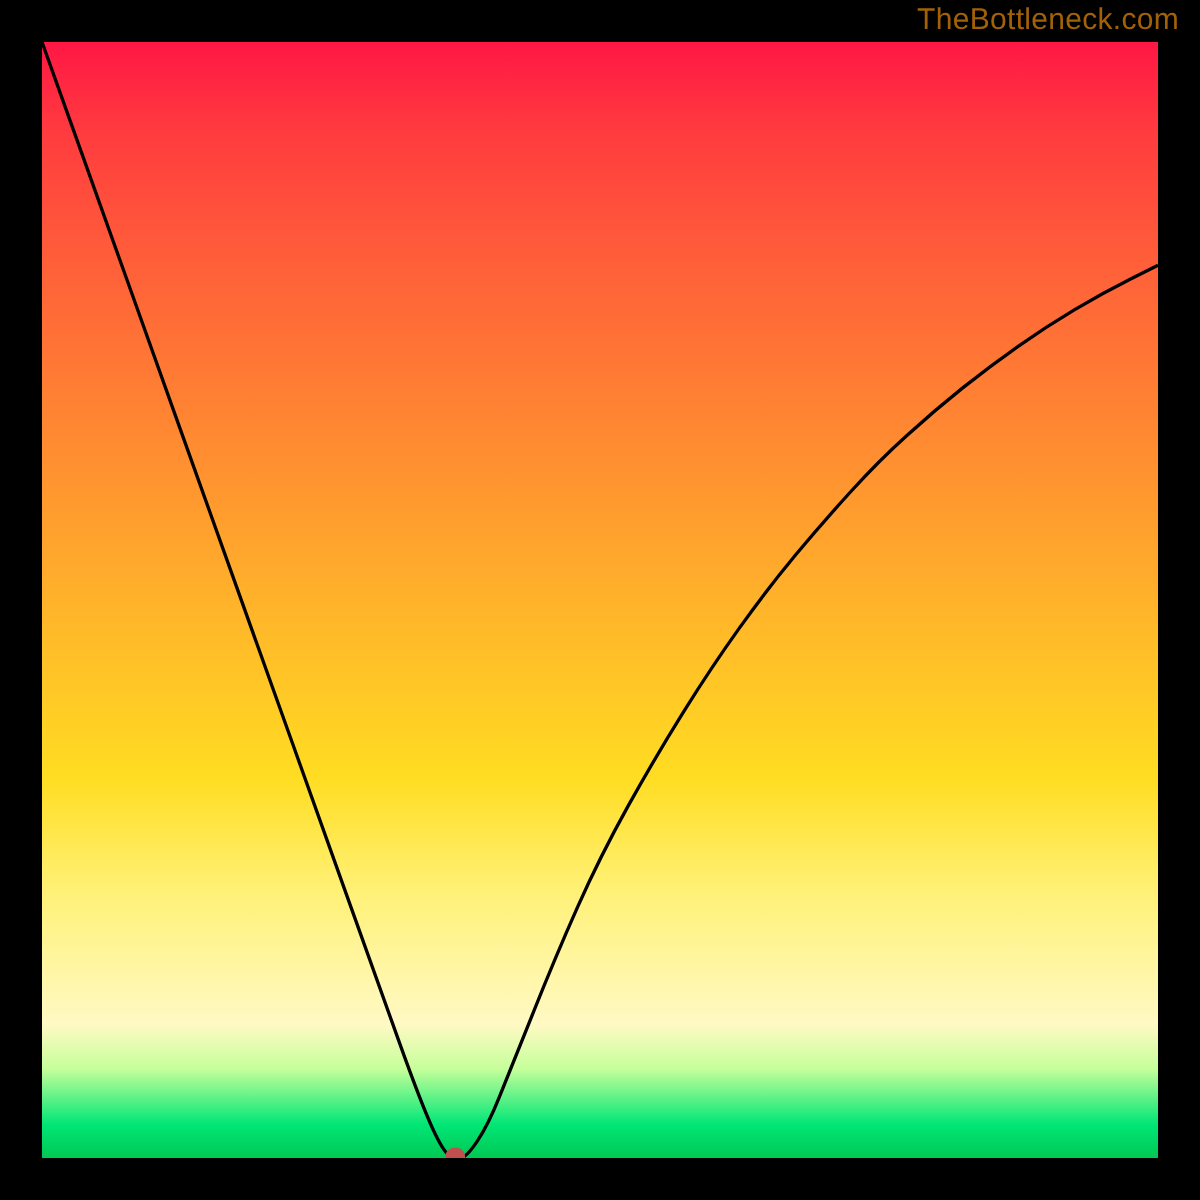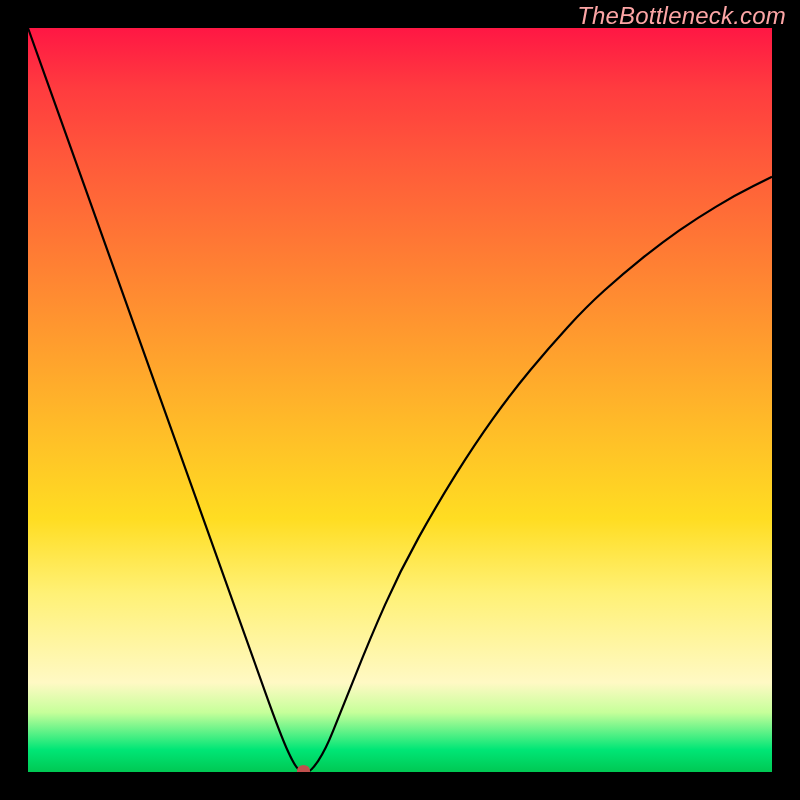--- a/index.html
+++ b/index.html
@@ -35,25 +35,24 @@
     inset: 0;
   }
   .frame-border {
     position: absolute;
     background: #000;
   }
   .watermark {
     position: absolute;
     top: 2px;
     right: 14px;
-    color: #fca5a5;
-    font-size: 24px;
+    color: #a16207;
+    font-size: 20px;
     font-weight: 500;
     letter-spacing: 0.2px;
-    font-style: italic;
   }
   .marker {
     position: absolute;
     border-radius: 50%;
     background: #c0504d;
   }
   svg.curve {
     position: absolute;
     left: 0;
     top: 0;

